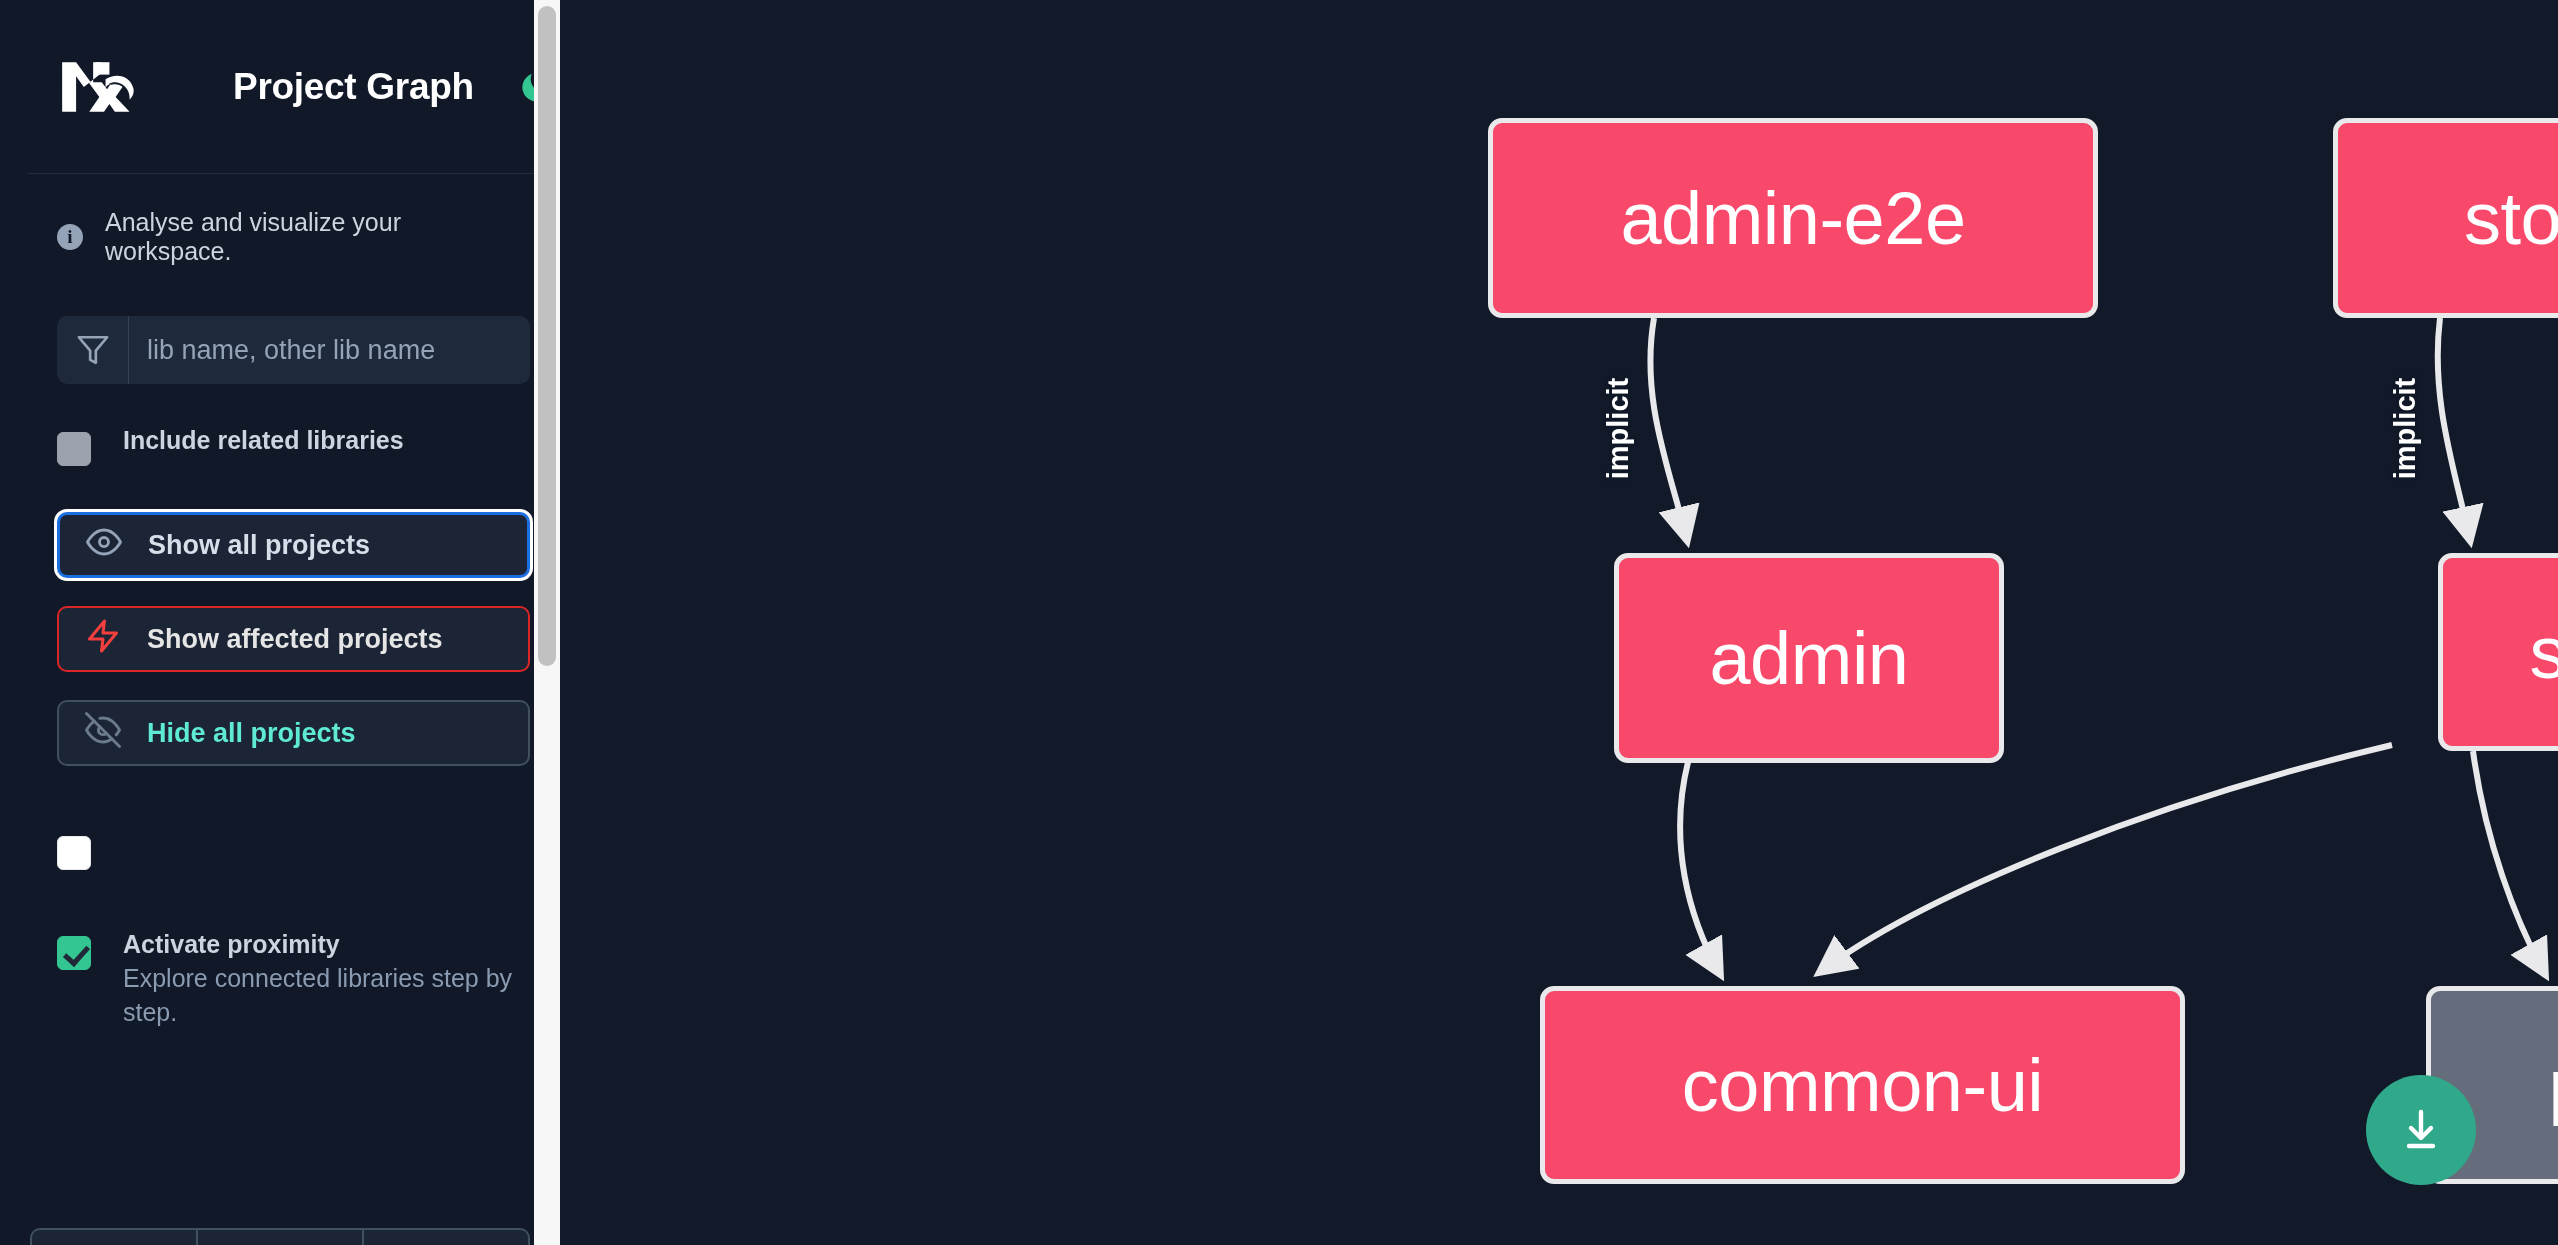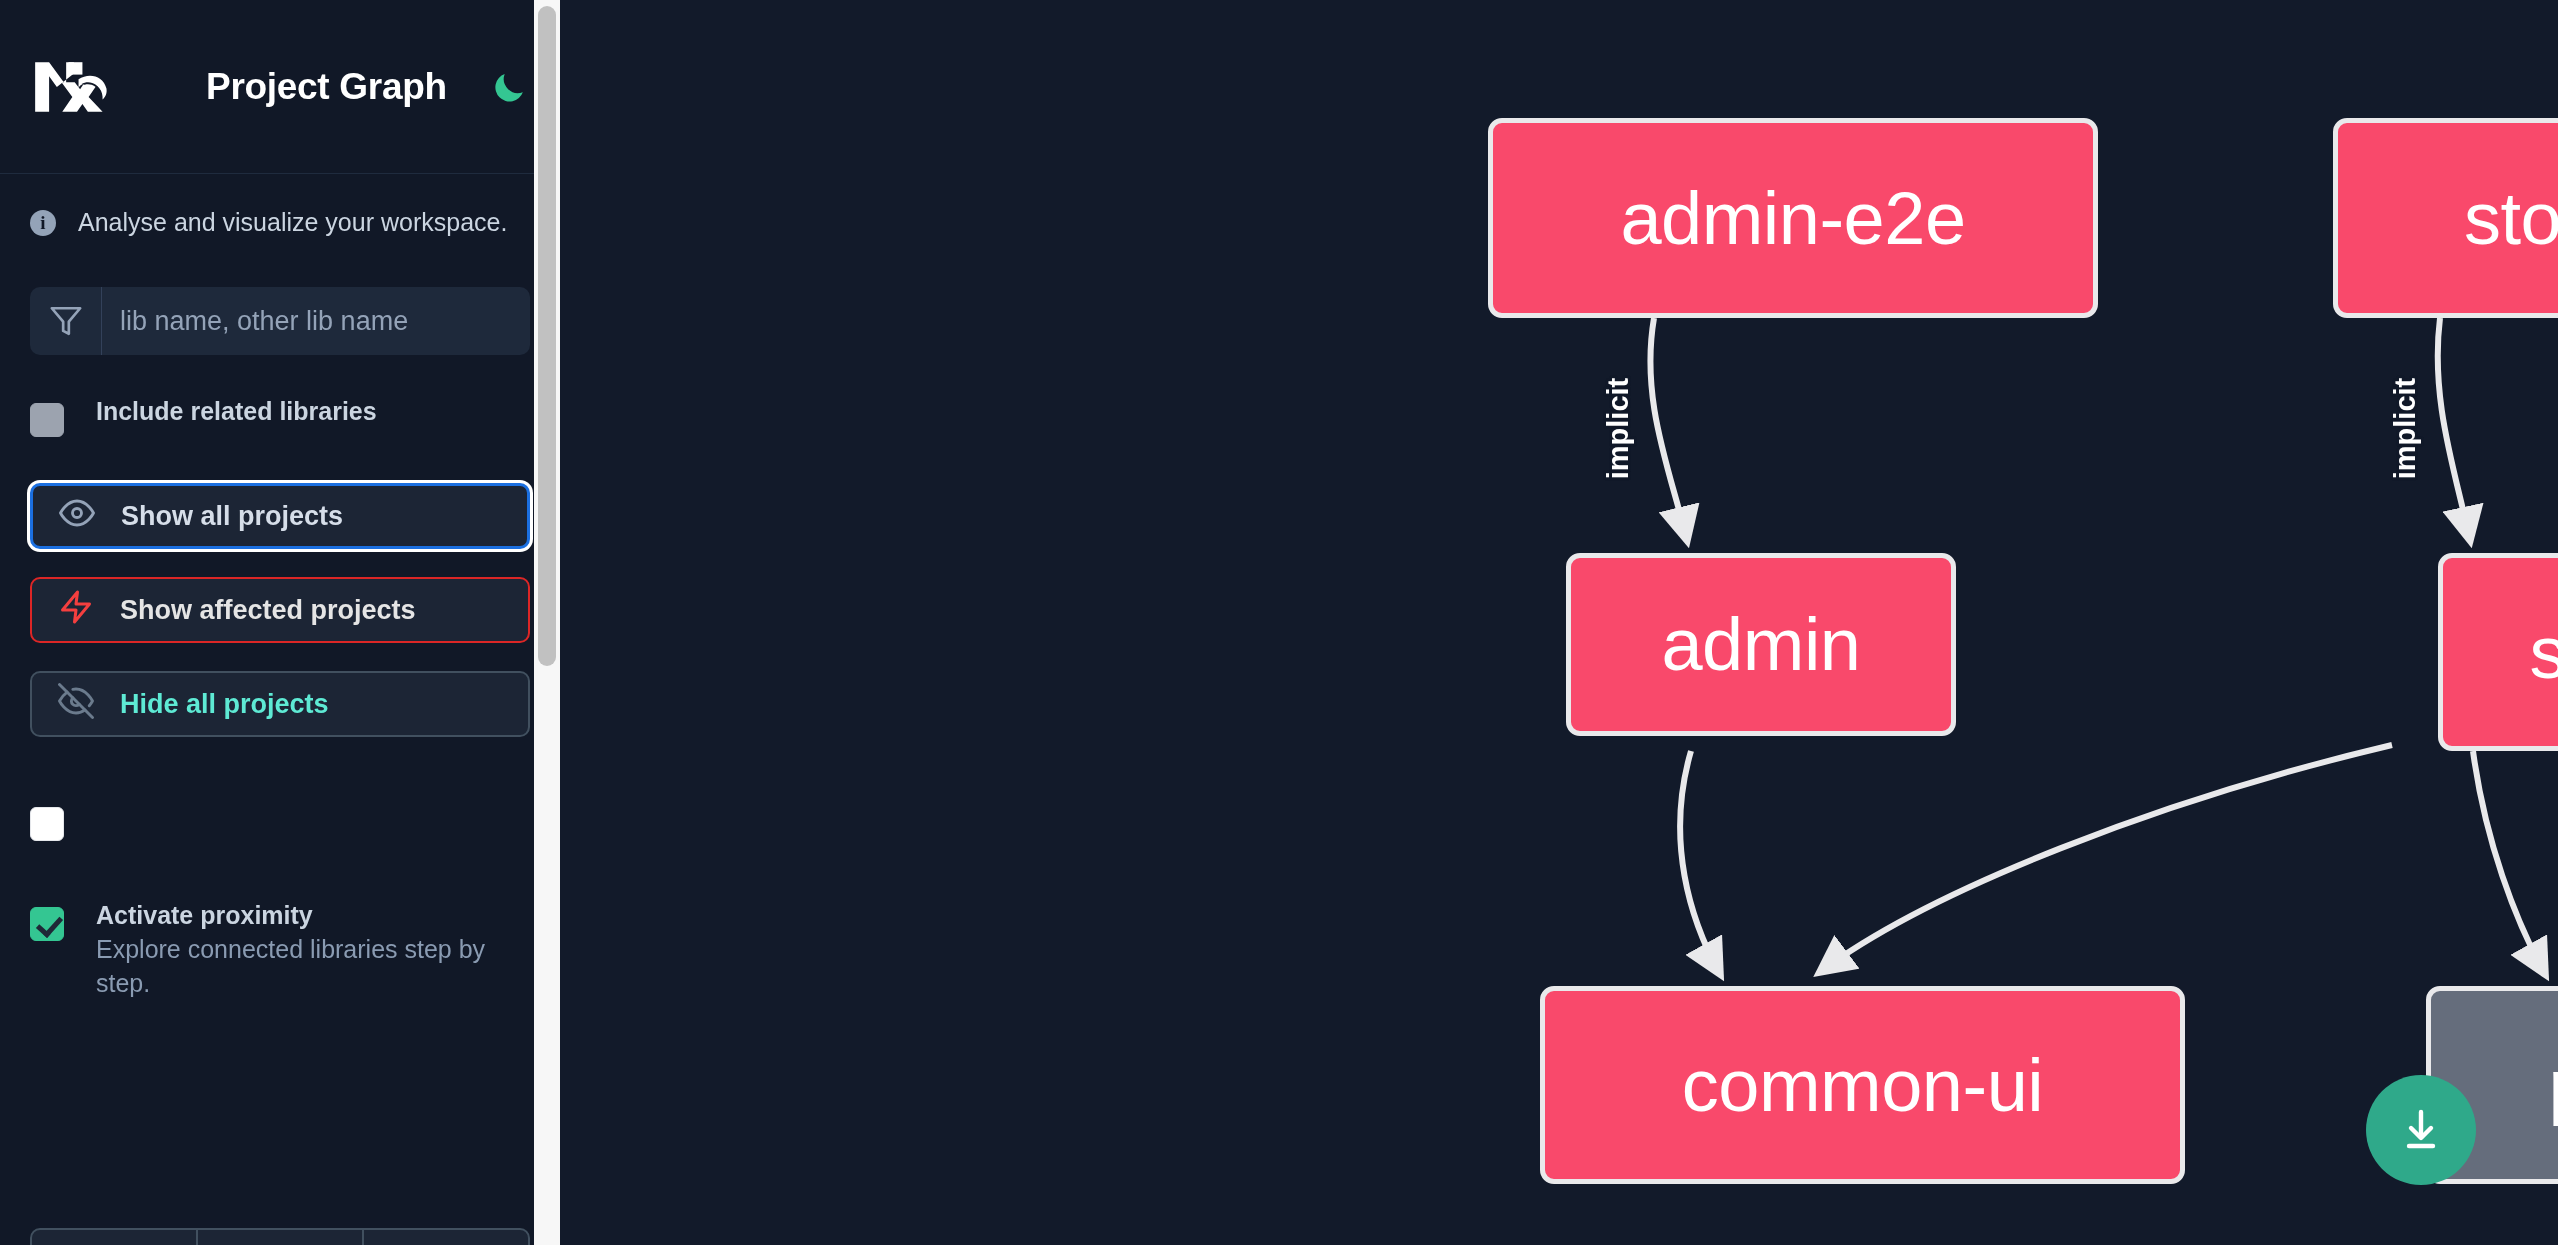--- a/index.html
+++ b/index.html
@@ -11,20 +11,21 @@
   }
   .app { position: relative; width: 2558px; height: 1245px; display: flex; background:#111827; }
 
   
   .sidebar {
     position: relative;
     width: 560px; height: 1245px;
     background: #111827;
     flex: 0 0 560px;
     overflow: hidden;
+    padding-left: 27px;
   }
   .sb-header {
     height: 174px;
     display: flex; align-items: center;
     padding-left: 30px;
     border-bottom: 1px solid #1F2B3E;
     gap: 0;
   }
   .nx-logo { width: 94px; height: 62px; flex: 0 0 94px; }
   .app-title {
@@ -276,21 +277,21 @@
         <path d="M 1913 751 C 1925 840 1955 920 1985 974"></path>
       </g>
     </svg>
 
     <div class="node pink" style="left:880px; top:118px; width:610px; height:200px;">
       <span>admin-e2e</span>
     </div>
     <div class="node pink" style="left:1725px; top:118px; width:570px; height:200px;">
       <span>store-e2e</span>
     </div>
-    <div class="node pink" style="left:958px; top:553px; width:390px; height:183px;">
+    <div class="node pink" style="left:1006px; top:553px; width:390px; height:210px;">
       <span>admin</span>
     </div>
     <div class="node pink" style="left:1830px; top:553px; width:345px; height:198px;">
       <span>store</span>
     </div>
     <div class="node pink" style="left:932px; top:986px; width:645px; height:198px;">
       <span>common-ui</span>
     </div>
     <div class="node gray" style="left:1818px; top:986px; width:525px; height:198px;">
       <span>products</span>

